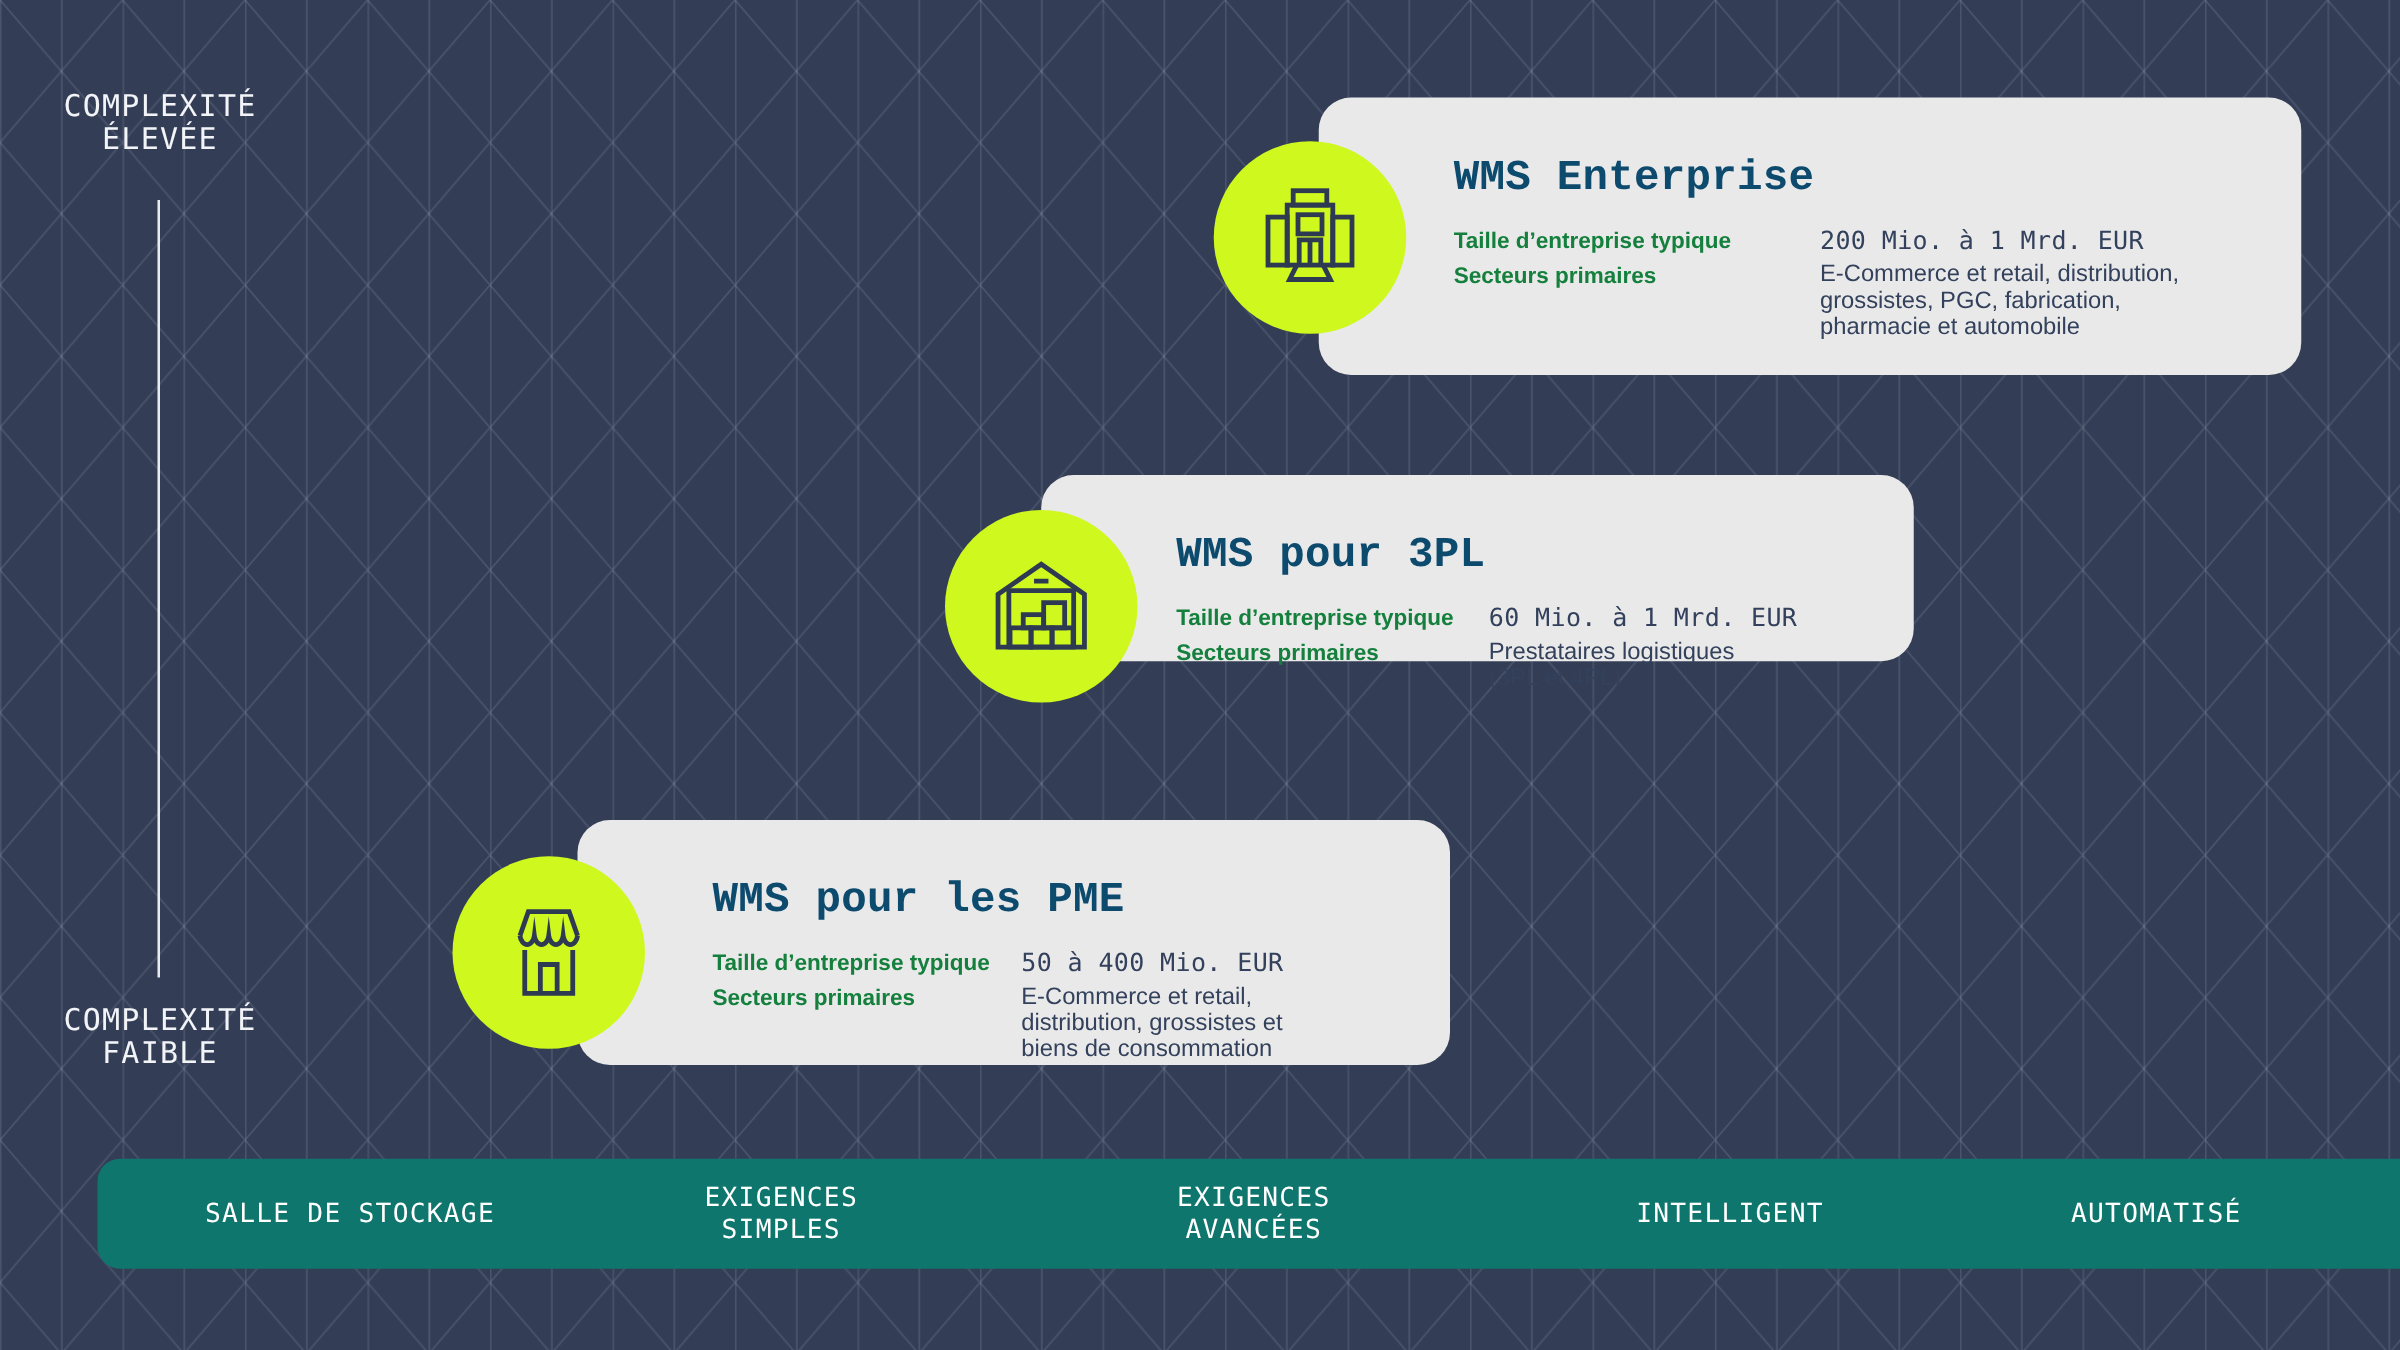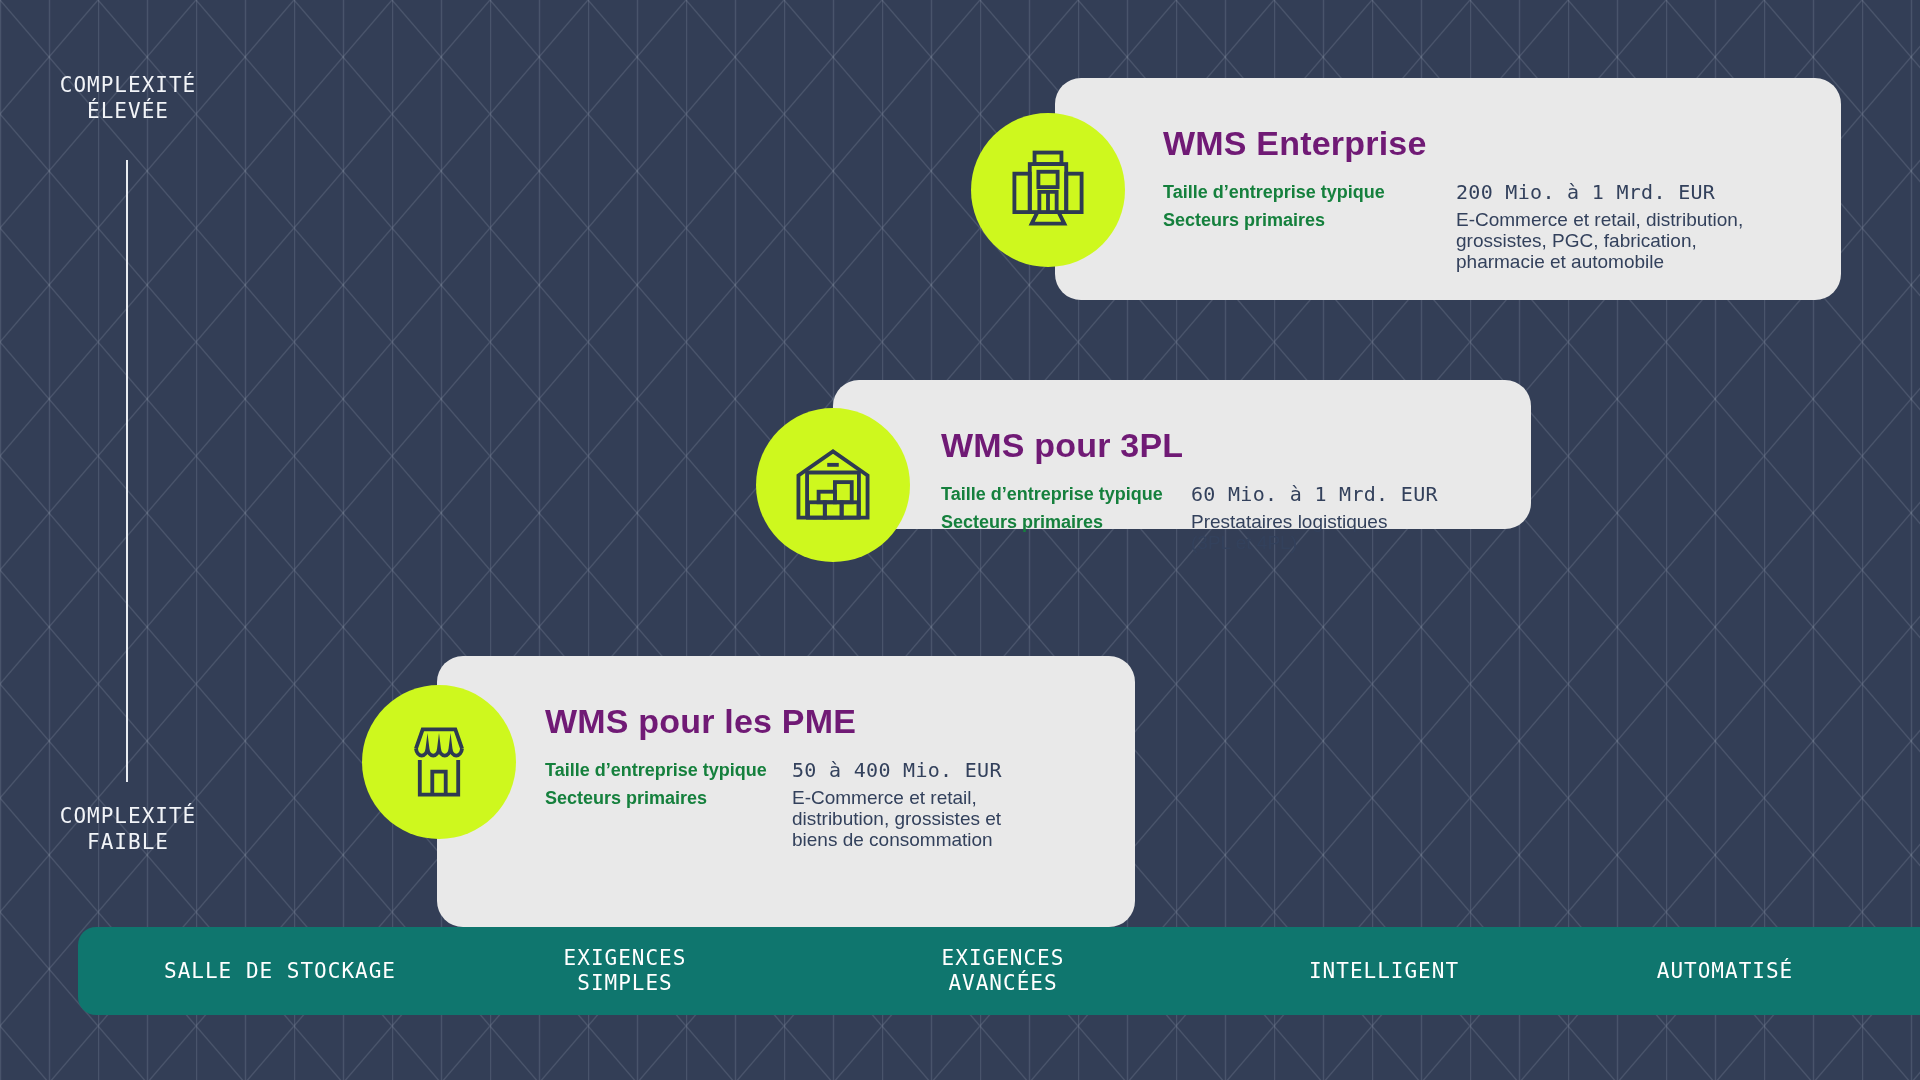--- a/index.html
+++ b/index.html
@@ -8,39 +8,40 @@
     background:#333E56;
     font-family:"Liberation Sans",sans-serif;
   }
   .bg-svg{position:absolute;inset:0;display:block;}
 
   
   .axis-label{
     position:absolute;left:28px;width:200px;
     text-align:center;color:#F2F4F8;
     font-family:"DejaVu Sans Mono",monospace;
-    font-size:21px;line-height:26px;letter-spacing:1px;
+    font-size:24px;line-height:26px;letter-spacing:1px;
     white-space:pre-line;
   }
   .axis-label.top{top:72px;}
   .axis-label.bottom{top:803px;}
   .axis-line{
     position:absolute;left:126px;top:160px;width:2px;height:622px;
     background:#E9ECF1;
   }
 
   
   .card{
     position:absolute;background:#E9E9E9;border-radius:26px;
     color:#2F3D57;
   }
   .card-inner{padding:46px 40px 0 108px;}
   .card-title{
-    font-size:34px;line-height:38px;font-weight:600;color:#701a75;
+    font-size:34px;line-height:38px;font-weight:600;color:#0c4a6e;
     letter-spacing:0.2px;
+    font-family:Liberation Mono, monospace;
   }
   .card-rows{display:grid;grid-template-columns:var(--labelw) 1fr;margin-top:16px;}
   .card-labels div{
     font-weight:bold;font-size:18px;line-height:28px;color:#15803d;
     white-space:nowrap;
   }
   .card-value{
     font-family:"DejaVu Sans Mono",monospace;
     font-size:20px;line-height:28px;color:#33415C;letter-spacing:0.3px;
     white-space:nowrap;
@@ -151,21 +152,21 @@
         <path d="M23 84 V37 H77 V84"></path>
         <rect x="24" y="68" width="17.5" height="16"></rect>
         <rect x="41.5" y="68" width="17.5" height="16"></rect>
         <rect x="59" y="68" width="17.5" height="16"></rect>
         <rect x="35" y="57" width="17" height="11"></rect>
         <rect x="52" y="47" width="17.5" height="21"></rect>
       </g>
     </svg>
   </div>
 
-  <div class="card" style="left:437px;top:656px;width:698px;height:271px;--labelw:247px;">
+  <div class="card" style="left:462px;top:656px;width:698px;height:196px;--labelw:247px;">
     <div class="card-inner">
       <div class="card-title">WMS pour les PME</div>
       <div class="card-rows">
         <div class="card-labels">
           <div>Taille d’entreprise typique</div>
           <div>Secteurs primaires</div>
         </div>
         <div>
           <div class="card-value">50 à 400 Mio. EUR</div>
           <div class="card-desc">E-Commerce et retail,

